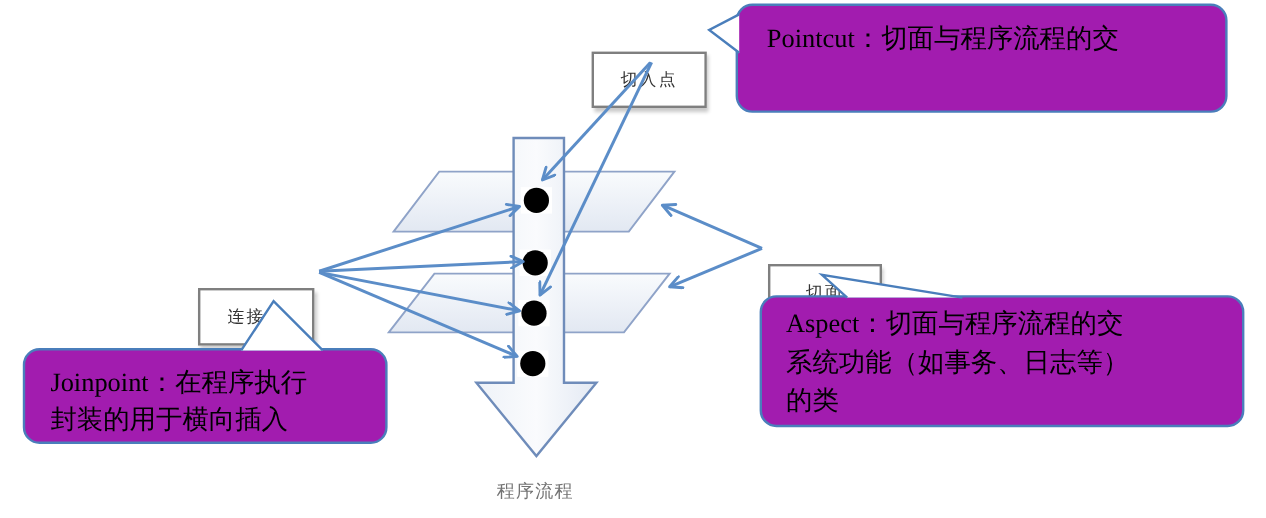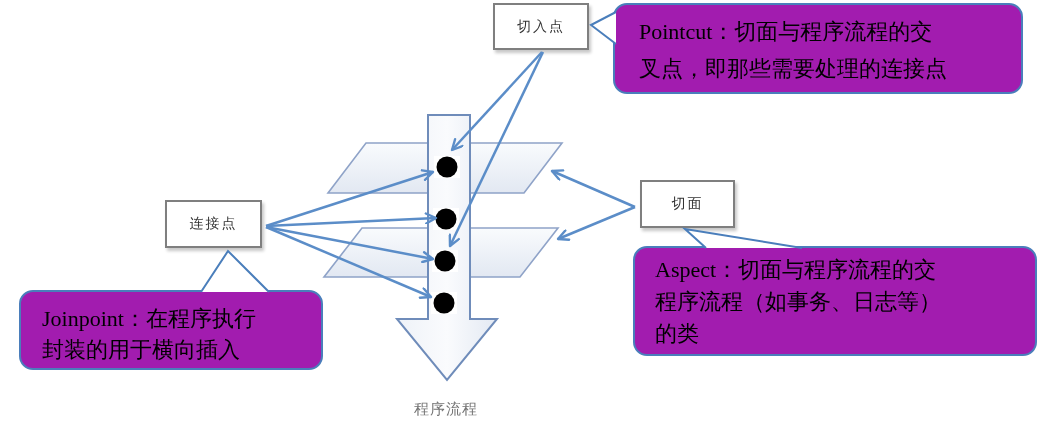--- a/index.html
+++ b/index.html
@@ -6,21 +6,21 @@
   .canvas{
     position:relative;width:1055px;height:432px;background:#ffffff;overflow:hidden;
     font-family:"Liberation Sans","DejaVu Sans",sans-serif;
   }
   .layer{position:absolute;left:0;top:0;width:1055px;height:432px;}
   .layer.top{pointer-events:none;}
   .label-box{
     position:absolute;box-sizing:border-box;background:#ffffff;
     border:2px solid #7f7f7f;box-shadow:2px 3px 3px rgba(0,0,0,0.22);
     display:flex;align-items:center;justify-content:center;
-    font-size:14px;color:#333;letter-spacing:2px;
+    font-size:14px;color:#333;letter-spacing:2px;margin-top:40px;
   }
   #box-pointcut{left:493px;top:3px;width:96px;height:47px;}
   #box-joinpoint{left:165px;top:200px;width:97px;height:48px;}
   #box-aspect{left:640px;top:180px;width:95px;height:48px;}
   .bubble{
     position:absolute;box-sizing:border-box;background:#a21caf;
     border:2px solid #4a7ebb;border-radius:14px;
     font-family:"Liberation Serif","DejaVu Serif",serif;
     font-size:22px;color:#000;
   }
@@ -73,29 +73,28 @@
   </div>
   <div class="label-box" id="box-joinpoint">
     <span>连接点</span>
   </div>
   <div class="label-box" id="box-aspect">
     <span>切面</span>
   </div>
 
   <div class="bubble" id="bubble-pointcut">
     <div class="bline">Pointcut：切面与程序流程的交</div>
-    <div class="bline">叉点，即那些需要处理的连接点</div>
   </div>
   <div class="bubble" id="bubble-joinpoint">
     <div class="bline">Joinpoint：在程序执行</div>
     <div class="bline">封装的用于横向插入</div>
   </div>
   <div class="bubble" id="bubble-aspect">
     <div class="bline">Aspect：切面与程序流程的交</div>
-    <div class="bline">程序流程（如事务、日志等）</div>
+    <div class="bline">系统功能（如事务、日志等）</div>
     <div class="bline">的类</div>
   </div>
 
   <div id="flow-label">程序流程</div>
 
   <svg class="layer top" viewBox="0 0 1055 432">
     <defs>
       <marker id="vArrow" markerWidth="14" markerHeight="12" viewBox="0 0 14 12" refX="12" refY="6" orient="auto" markerUnits="userSpaceOnUse">
         <path d="M2,1 L12,6 L2,11" fill="none" stroke="#5b8dc8" stroke-width="2.4" stroke-linecap="round" stroke-linejoin="round"></path>
       </marker>

